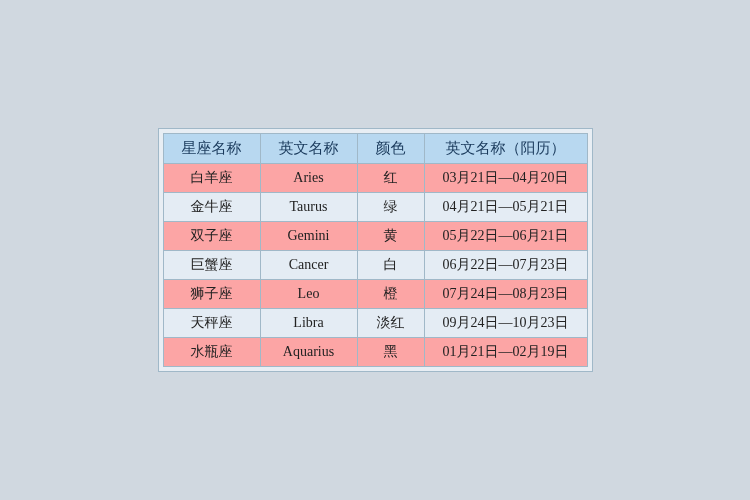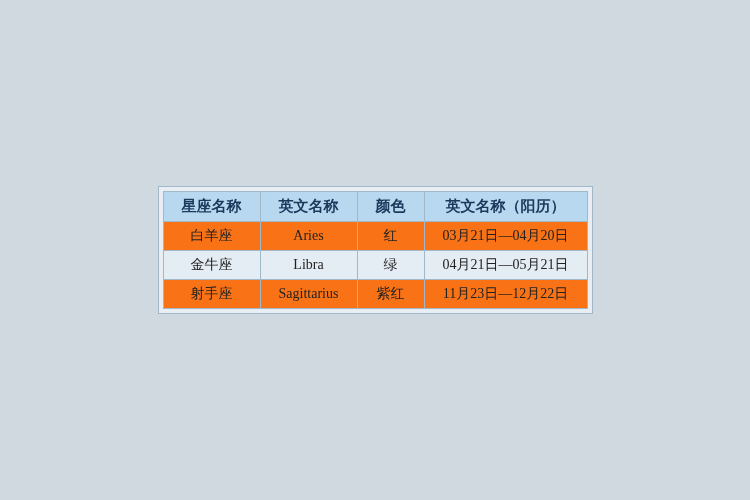--- a/index.html
+++ b/index.html
@@ -32,28 +32,28 @@
 
     th, td {
       border: 1px solid #a0b8c8;
       padding: 5px 18px;
       text-align: center;
       white-space: nowrap;
     }
 
     thead th {
       background-color: #b8d8f0;
-      font-weight: bold;
+      font-weight: normal;
       color: #1a3a5c;
       font-size: 15px;
       margin-left: 28px;
     }
 
     tbody tr {
-      background-color: #f97316;
+      background-color: #fca5a5;
     }
 
     tbody tr:nth-child(even) {
       background-color: #e4ecf4;
     }
 
     tbody td {
       font-size: 14px;
     }
   </style>
@@ -72,25 +72,49 @@
     </thead>
     <tbody id="table-body">
     <tr>
           <td>白羊座</td>
           <td>Aries</td>
           <td>红</td>
           <td>03月21日—04月20日</td>
         </tr>
         <tr>
           <td>金牛座</td>
-          <td>Libra</td>
+          <td>Taurus</td>
           <td>绿</td>
           <td>04月21日—05月21日</td>
         </tr>
         <tr>
-          <td>射手座</td>
-          <td>Sagittarius</td>
-          <td>紫红</td>
-          <td>11月23日—12月22日</td>
+          <td>双子座</td>
+          <td>Gemini</td>
+          <td>黄</td>
+          <td>05月22日—06月21日</td>
+        </tr>
+        <tr>
+          <td>巨蟹座</td>
+          <td>Cancer</td>
+          <td>白</td>
+          <td>06月22日—07月23日</td>
+        </tr>
+        <tr>
+          <td>狮子座</td>
+          <td>Leo</td>
+          <td>橙</td>
+          <td>07月24日—08月23日</td>
+        </tr>
+        <tr>
+          <td>天秤座</td>
+          <td>Libra</td>
+          <td>淡红</td>
+          <td>09月24日—10月23日</td>
+        </tr>
+        <tr>
+          <td>水瓶座</td>
+          <td>Aquarius</td>
+          <td>黑</td>
+          <td>01月21日—02月19日</td>
         </tr>
       </tbody>
   </table>
 </div>
 
 </body></html>

